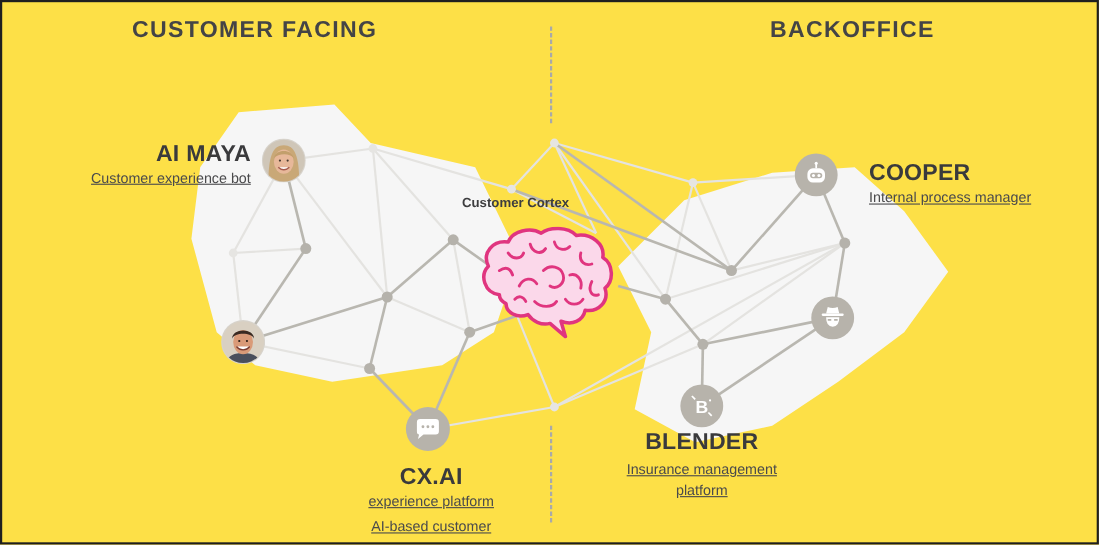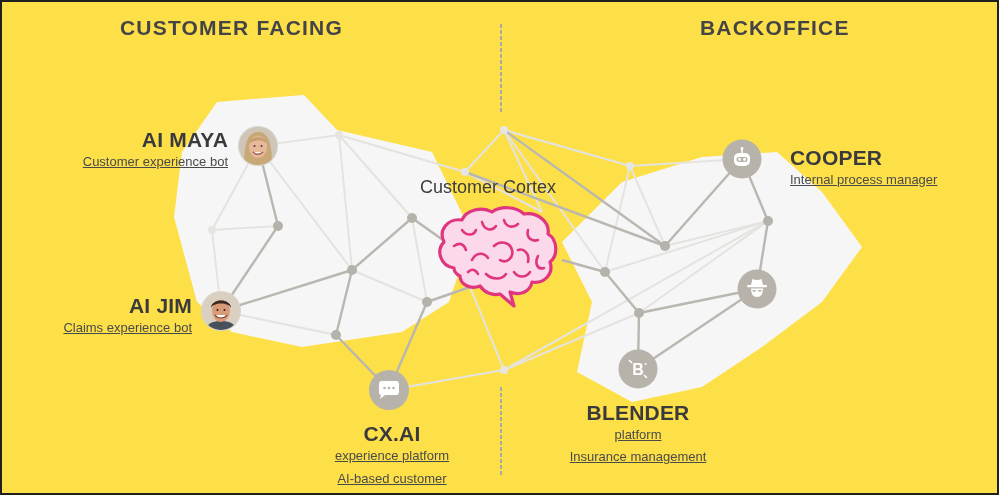--- a/index.html
+++ b/index.html
@@ -22,21 +22,21 @@
     font-size: 21px; font-weight: bold; letter-spacing: 1.2px;
     color: #444446;
   }
   .lbl { position: absolute; }
   .lbl .name { font-size: 21px; font-weight: bold; color: #3a3a3c; letter-spacing: 0.2px; }
   .lbl .desc { font-size: 13px; color: #4a4a4c; line-height: 19px; text-decoration: underline; }
   .right { text-align: right; }
   .center { text-align: center; }
   .cortex-title {
     position: absolute; left: 418px; top: 175px;
-    font-size: 18px; font-weight: normal; color: #3d3d3f;
+    font-size: 12px; font-weight: bold; color: #3d3d3f;
   }
 </style>
 </head>
 <body>
 
 <div class="frame">
 
   <svg class="net" width="995" height="491" viewBox="0 0 995 491">
 
     <polygon points="215,100 302,93 335,128 430,150 470,232 447,300 400,330 300,345 230,330 195,300 172,215 180,150" fill="#f6f6f6"></polygon>
@@ -150,24 +150,20 @@
       <rect x="0" y="0" width="40" height="40" fill="#cfc6b8"></rect>
       <path d="M6,40 C6,16 10,6 20,6 C30,6 34,16 34,40 Z" fill="#c9a877"></path>
       <ellipse cx="20" cy="21" rx="9" ry="11" fill="#e7b89a"></ellipse>
       <path d="M11,18 C12,9 28,9 29,18 C26,13 15,13 11,18 Z" fill="#c29f6c"></path>
       <path d="M15,26 C18,29 22,29 25,26" stroke="#a55a4c" stroke-width="1.4" fill="#fff"></path>
       <circle cx="16.5" cy="20" r="1" fill="#4a3a30"></circle>
       <circle cx="23.5" cy="20" r="1" fill="#4a3a30"></circle>
     </g>
   </svg>
 
-  <div class="lbl right" style="left:20px; top:292px; width:170px;">
-    <div class="name">AI JIM</div>
-    <div class="desc">Claims experience bot</div>
-  </div>
   <svg style="position:absolute; left:199px; top:289px;" width="40" height="40" viewBox="0 0 40 40">
     <defs>
         <clipPath id="cj">
           <circle cx="20" cy="20" r="19"></circle>
         </clipPath>
       </defs>
     <circle cx="20" cy="20" r="20" fill="#d7d3cc"></circle>
     <g clip-path="url(#cj)">
       <rect x="0" y="0" width="40" height="40" fill="#d9d0c2"></rect>
       <path d="M4,40 C6,32 12,30 20,30 C28,30 34,32 36,40 Z" fill="#4a4f5c"></path>
@@ -215,19 +211,19 @@
     <rect x="21.3" y="21" width="3.2" height="1.6" fill="#b7b3ab"></rect>
   </svg>
 
   <svg style="position:absolute; left:616px; top:347px;" width="40" height="40" viewBox="0 0 40 40">
     <circle cx="20" cy="20" r="19.5" fill="#b7b3ab"></circle>
     <text x="20" y="26" text-anchor="middle" font-family="Liberation Sans, sans-serif" font-weight="bold" font-size="16" fill="#fff">B</text>
     <line x1="11" y1="11" x2="14" y2="14" stroke="#fff" stroke-width="1.6"></line>
     <line x1="26" y1="26" x2="29" y2="29" stroke="#fff" stroke-width="1.6"></line>
     <circle cx="27.5" cy="15" r="1" fill="#fff"></circle>
   </svg>
-  <div class="lbl center" style="left:536px; top:399px; width:200px;">
+  <div class="lbl center" style="left:536px; top:388px; width:200px;">
     <div class="name">BLENDER</div>
+    <div class="desc" style="margin-top:3px;">Insurance management</div>
     <div class="desc">platform</div>
-    <div class="desc" style="margin-top:3px;">Insurance management</div>
   </div>
 
 </div>
 
 </body></html>

